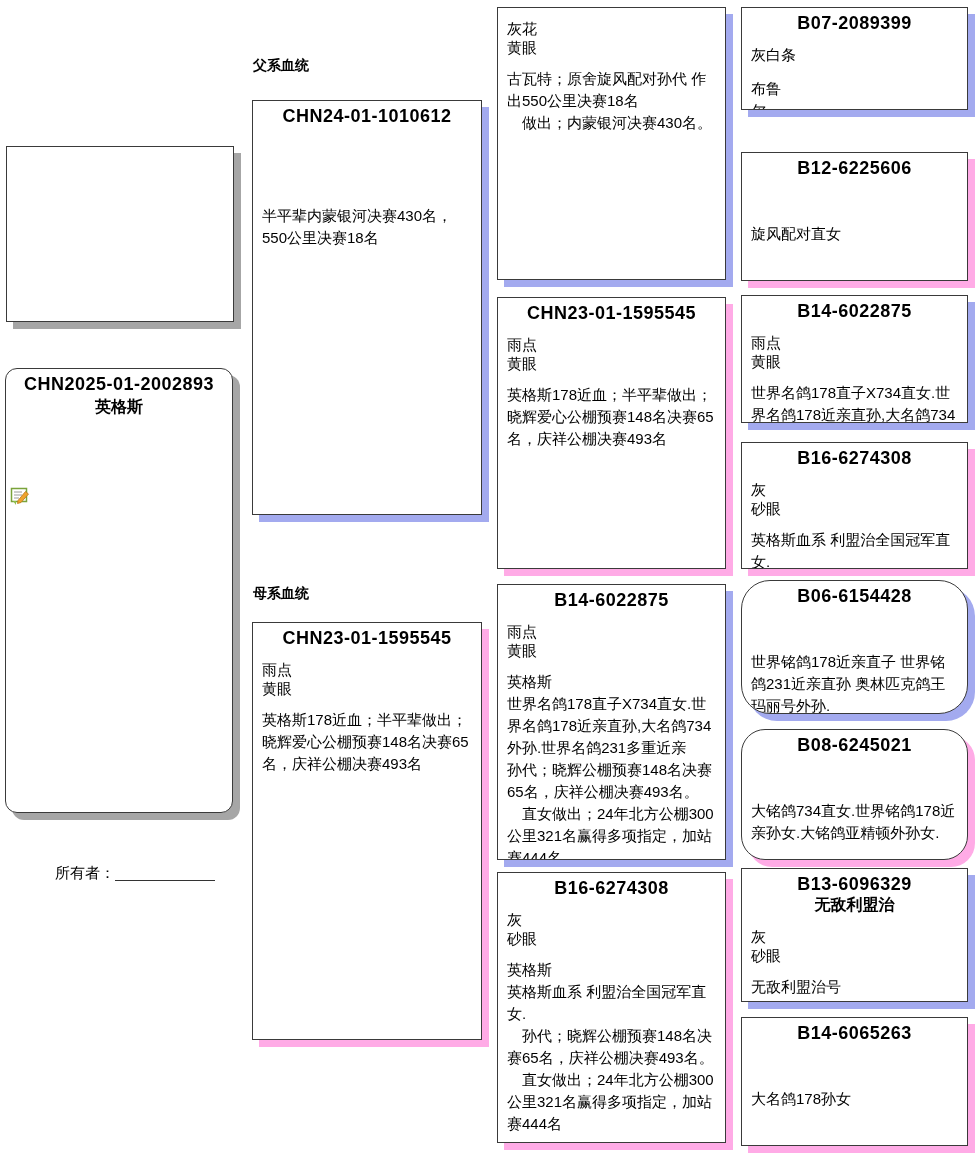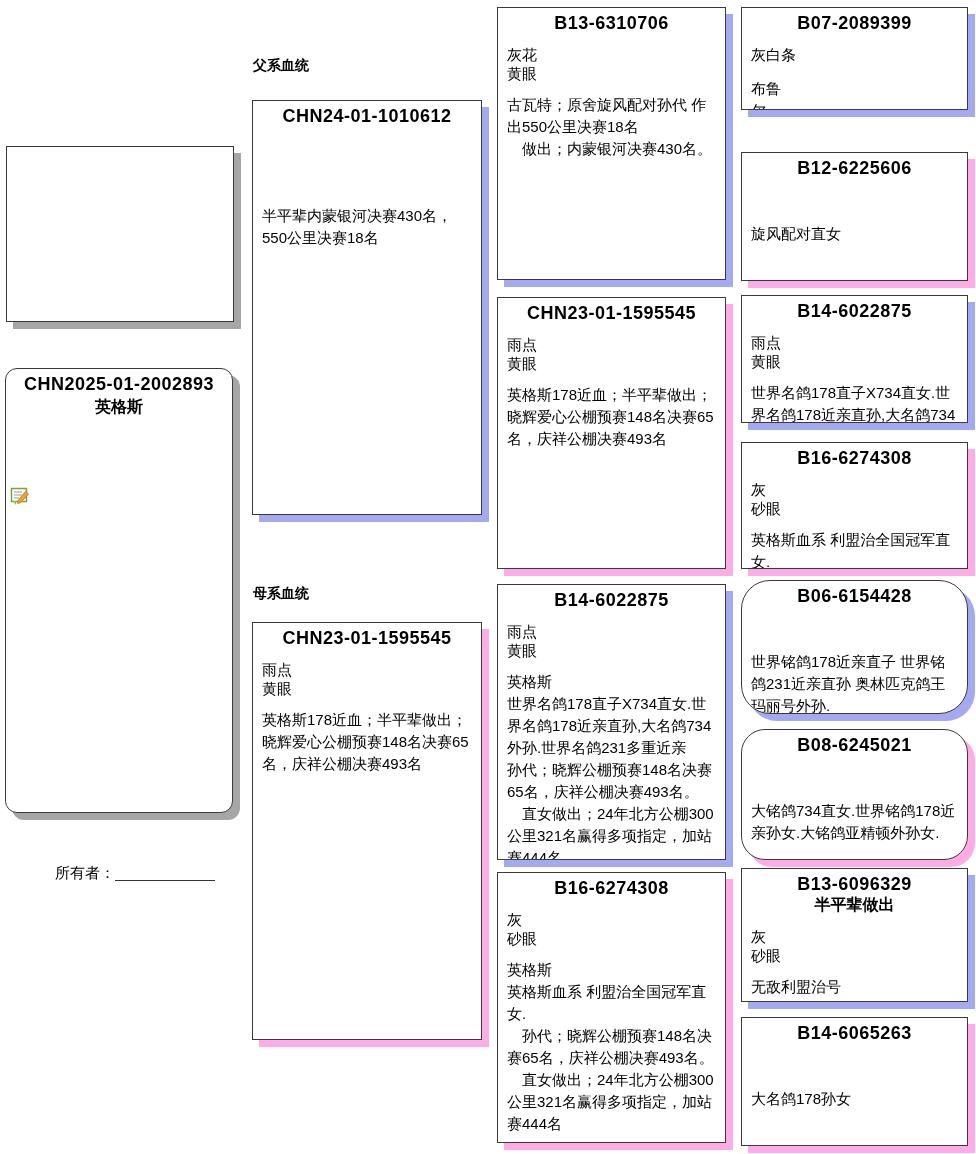--- a/index.html
+++ b/index.html
@@ -92,21 +92,20 @@
     <div class="sub"></div>
     <div class="ce">
         <span>雨点</span>
         <span>黄眼</span>
       </div>
     <div class="body">英格斯178近血；半平辈做出；晓辉爱心公棚预赛148名决赛65名，庆祥公棚决赛493名</div>
   </div>
 
   <div class="pbox sb n2">
 
-    <div class="hdr">B13-6310706</div>
     <div class="sub"></div>
     <div class="ce">
         <span>灰花</span>
         <span>黄眼</span>
       </div>
     <div class="body">古瓦特；原舍旋风配对孙代 作出550公里决赛18名
 　做出；内蒙银河决赛430名。</div>
   </div>
 
   <div class="pbox sp n3">
@@ -213,21 +212,21 @@
     <div class="ce">
         <span></span>
         <span></span>
       </div>
     <div class="body">大铭鸽734直女.世界铭鸽178近亲孙女.大铭鸽亚精顿外孙女.</div>
   </div>
 
   <div class="pbox sb n12">
 
     <div class="hdr">B13-6096329</div>
-    <div class="sub">半平辈做出</div>
+    <div class="sub">无敌利盟治</div>
     <div class="ce">
         <span>灰</span>
         <span>砂眼</span>
       </div>
     <div class="body">无敌利盟治号
 出自英格斯、大名鸽【178】直子X英格斯、大名鸽【734】直</div>
   </div>
 
   <div class="pbox sp n13 mid">
 

